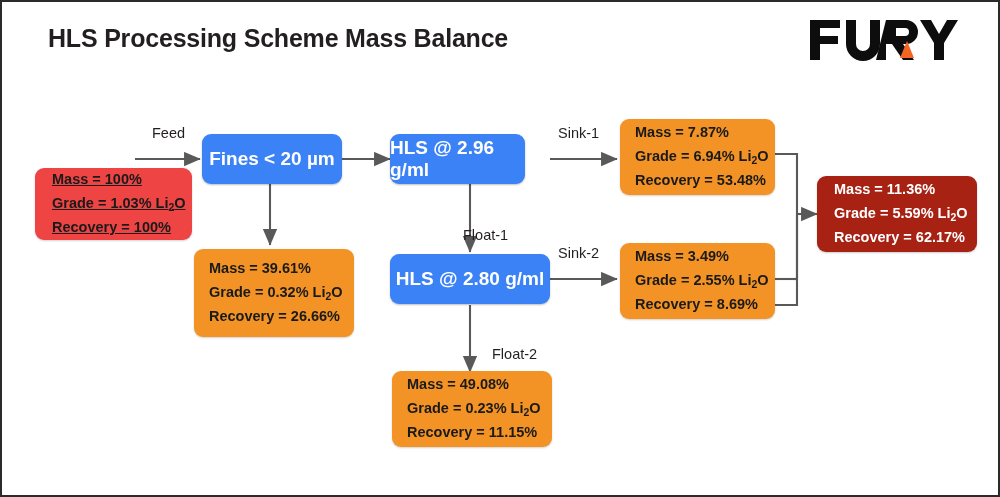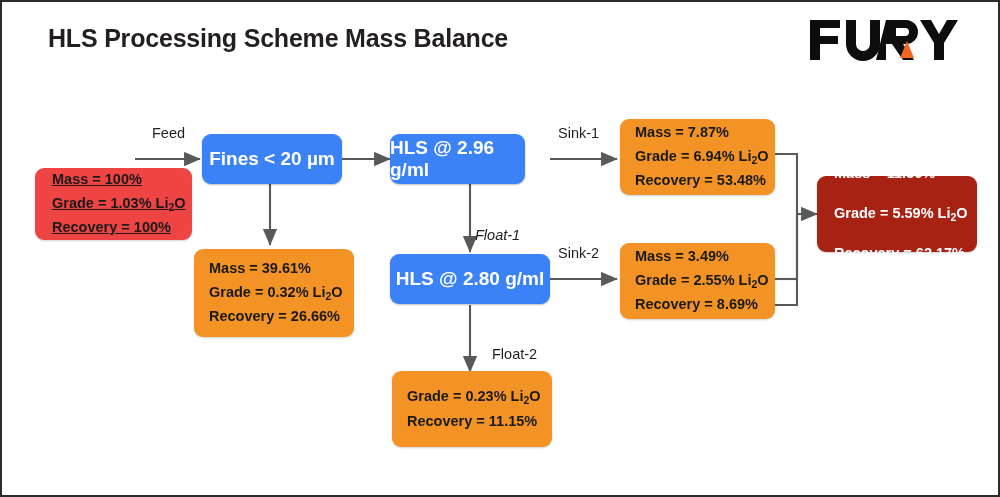--- a/index.html
+++ b/index.html
@@ -60,21 +60,20 @@
     box-shadow:0 1px 2px rgba(0,0,0,.18);
     text-decoration:underline;
   }
   .prodbox{
     background:#a82214;
     color:#ffffff;
     padding-left:17px;
     font-size:14.5px;font-weight:bold;
     line-height:1.62;
     box-shadow:0 1px 2px rgba(0,0,0,.2);
-    gap:16px;
   }
   .row{white-space:nowrap;}
   sub{font-size:0.72em;vertical-align:-0.28em;}
 
   
   .alabel{
     position:absolute;
     font-size:14.5px;color:#231f20;
     white-space:nowrap;
   }
@@ -136,21 +135,21 @@
       <path d="M773 277 H795"></path>
       <path d="M795 277 H792"></path>
       <path d="M773 303 H795 V212"></path>
       <line x1="795" y1="212" x2="815" y2="212" marker-end="url(#ah)"></line>
     </g>
   </svg>
 
   <div class="alabel" style="left:138px;top:123px;margin-left:12px;">Feed</div>
   <div class="alabel" style="left:556px;top:123px;">Sink-1</div>
   <div class="alabel" style="left:556px;top:243px;">Sink-2</div>
-  <div class="alabel" style="left:473px;top:225px;font-style:italic;">Float-1</div>
+  <div class="alabel" style="left:461px;top:225px;">Float-1</div>
   <div class="alabel" style="left:490px;top:344px;">Float-2</div>
 
   <div class="node feedbox" style="left:33px;top:166px;width:157px;height:72px;">
     <div class="row">Mass = 100%</div>
     <div class="row"><span>Grade = 1.03% Li</span><sub>2</sub><span>O</span></div>
     <div class="row">Recovery = 100%</div>
   </div>
 
   <div class="node proc" style="left:200px;top:132px;width:140px;height:50px;">
     <span>Fines &lt; 20 µm</span>
@@ -176,20 +175,21 @@
     <div class="row">Recovery = 53.48%</div>
   </div>
 
   <div class="node data" style="left:618px;top:241px;width:155px;height:76px;">
     <div class="row">Mass = 3.49%</div>
     <div class="row"><span>Grade = 2.55% Li</span><sub>2</sub><span>O</span></div>
     <div class="row">Recovery = 8.69%</div>
   </div>
 
   <div class="node data" style="left:390px;top:369px;width:160px;height:76px;">
+    <div class="row">Mass = 49.08%</div>
     <div class="row"><span>Grade = 0.23% Li</span><sub>2</sub><span>O</span></div>
     <div class="row">Recovery = 11.15%</div>
   </div>
 
   <div class="node prodbox" style="left:815px;top:174px;width:160px;height:76px;">
     <div class="row">Mass = 11.36%</div>
     <div class="row"><span>Grade = 5.59% Li</span><sub>2</sub><span>O</span></div>
     <div class="row">Recovery = 62.17%</div>
   </div>
 

